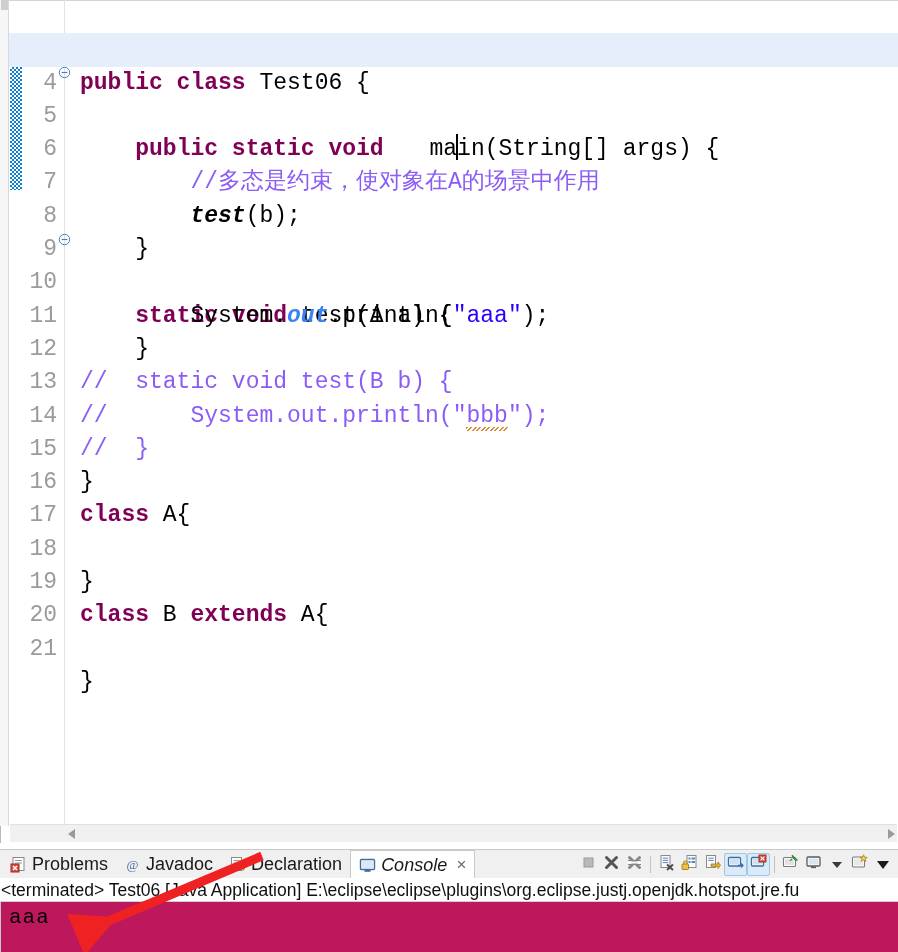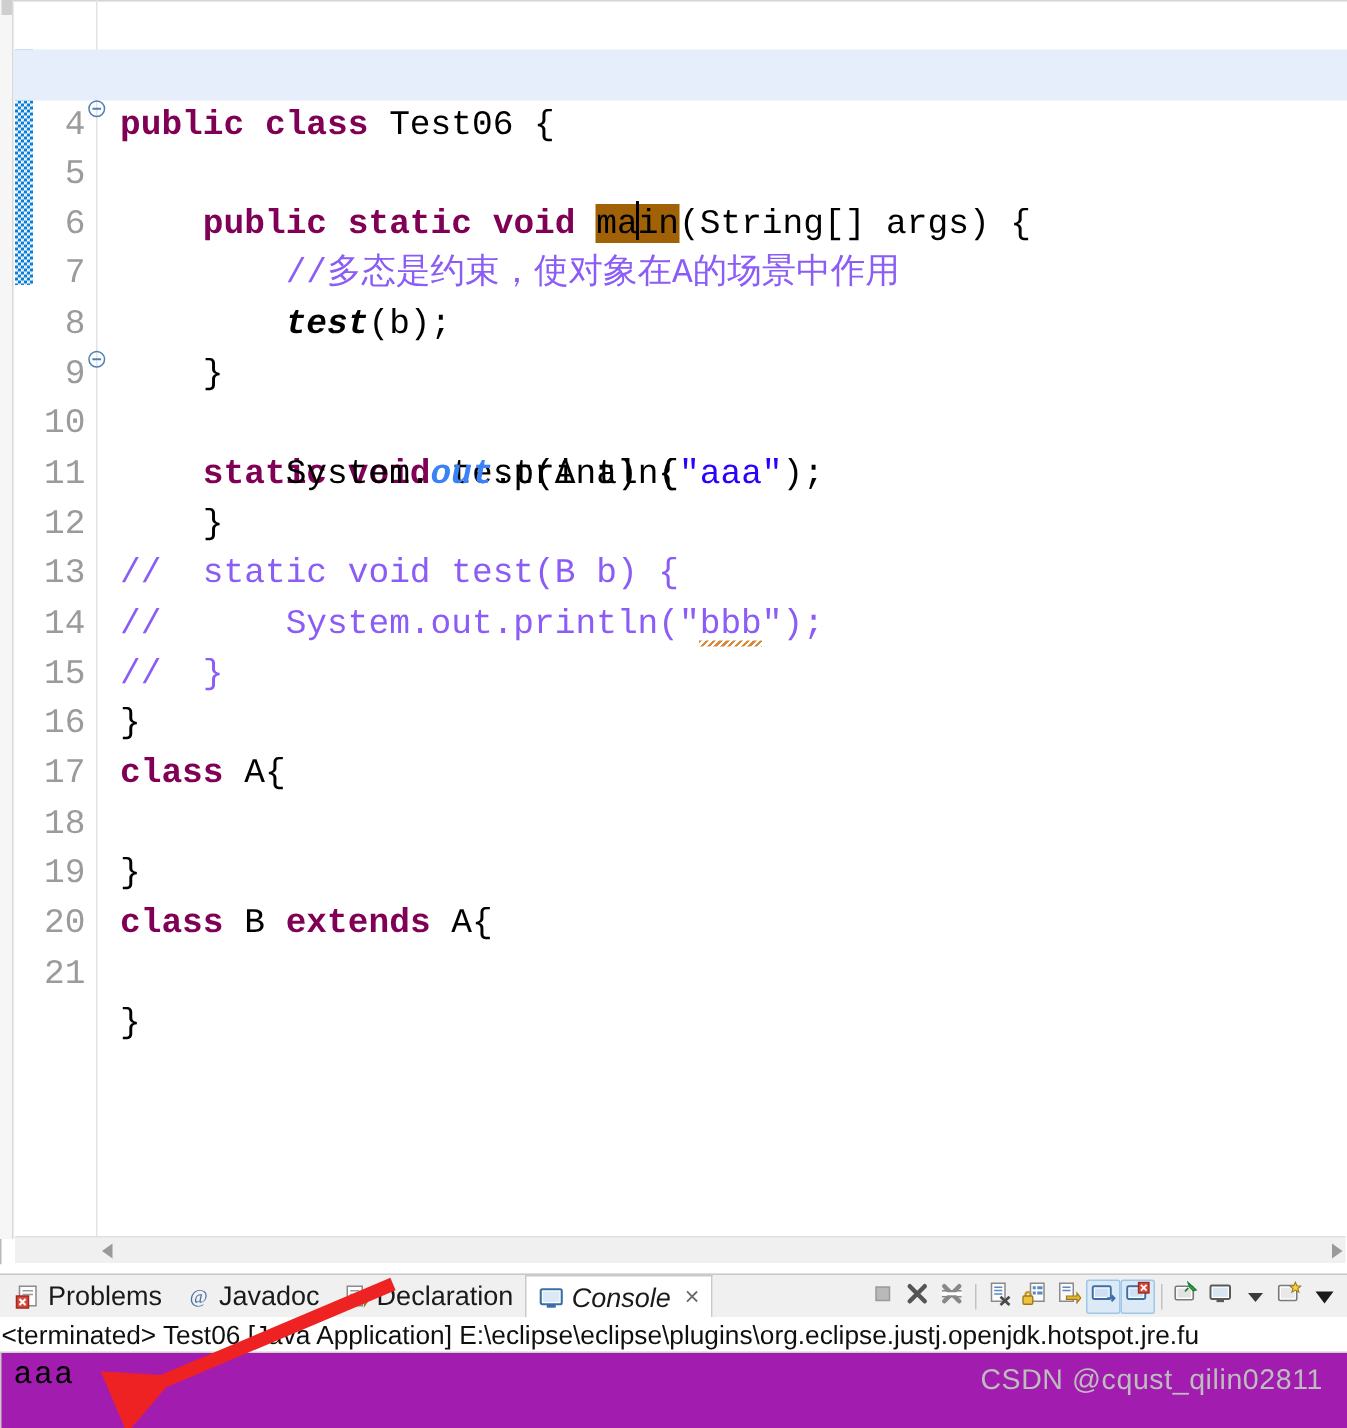--- a/index.html
+++ b/index.html
@@ -66,21 +66,21 @@
   }
 
   .kw{color:#7f0055;font-weight:bold;}
   .cmt{color:#8b5cf6;}
   .str{color:#2a00ff;}
   .fld{color:#3b82f6;font-weight:bold;font-style:italic;}
   .mth{font-style:italic;color:#000000;font-weight:bold;}
   .plain{color:#000000;}
 
   
-  .occ{background:#a16207;position:relative;}
+  .occ{background:#ffffff;position:relative;margin-left:32px;}
   .caret{
     display:inline-block;width:0;border-left:2px solid #000;
     height:26px;vertical-align:-5px;margin:0 -1px;
   }
   
   .squig{
     position:relative;
   }
   .squig::after{
     content:"";position:absolute;left:0;right:0;bottom:-2px;height:4px;
@@ -144,21 +144,21 @@
   .tcaret.big{border-left:6px solid transparent;border-right:6px solid transparent;border-top:8px solid #1a1a1a;}
 
   .proc-line{
     position:absolute;left:0;top:29px;width:898px;height:24px;
     background:#ffffff;border-bottom:1px solid #d0d0d0;box-sizing:border-box;
     font-size:17.5px;color:#0f0f0f;line-height:24px;white-space:nowrap;overflow:hidden;
     padding-left:1px;
   }
   .console-out{
     position:absolute;left:0;top:53px;width:898px;height:50px;
-    background:#a21caf;border-left:1px solid #c9c9c9;box-sizing:border-box;padding-left:32px;
+    background:#be185d;border-left:1px solid #c9c9c9;box-sizing:border-box;padding-left:32px;
   }
   .console-text{
     position:absolute;left:8px;top:4px;
     font-family:"Liberation Mono","DejaVu Sans Mono",monospace;
     font-size:21px;color:#000;letter-spacing:1px;
   }
   .watermark{
     position:absolute;right:16px;top:8px;
     font-size:19px;color:#bdbdbd;letter-spacing:0.4px;
   }
@@ -480,21 +480,20 @@
           <span class="tcaret big"></span>
         </div>
 
       </div>
     </div>
 
     <div class="proc-line">&lt;terminated&gt; Test06 [Java Application] E:\eclipse\eclipse\plugins\org.eclipse.justj.openjdk.hotspot.jre.fu</div>
 
     <div class="console-out">
       <div class="console-text">aaa</div>
-      <div class="watermark">CSDN @cqust_qilin02811</div>
     </div>
 
   </div>
 
   <svg class="annot" viewBox="0 0 898 952">
     <defs>
       <marker id="arrowhead" markerWidth="5" markerHeight="5" refX="2.2" refY="2.5" orient="auto">
         <path d="M5,0 L5,5 L0,2.5 Z" fill="#ee2222"></path>
       </marker>
     </defs>

